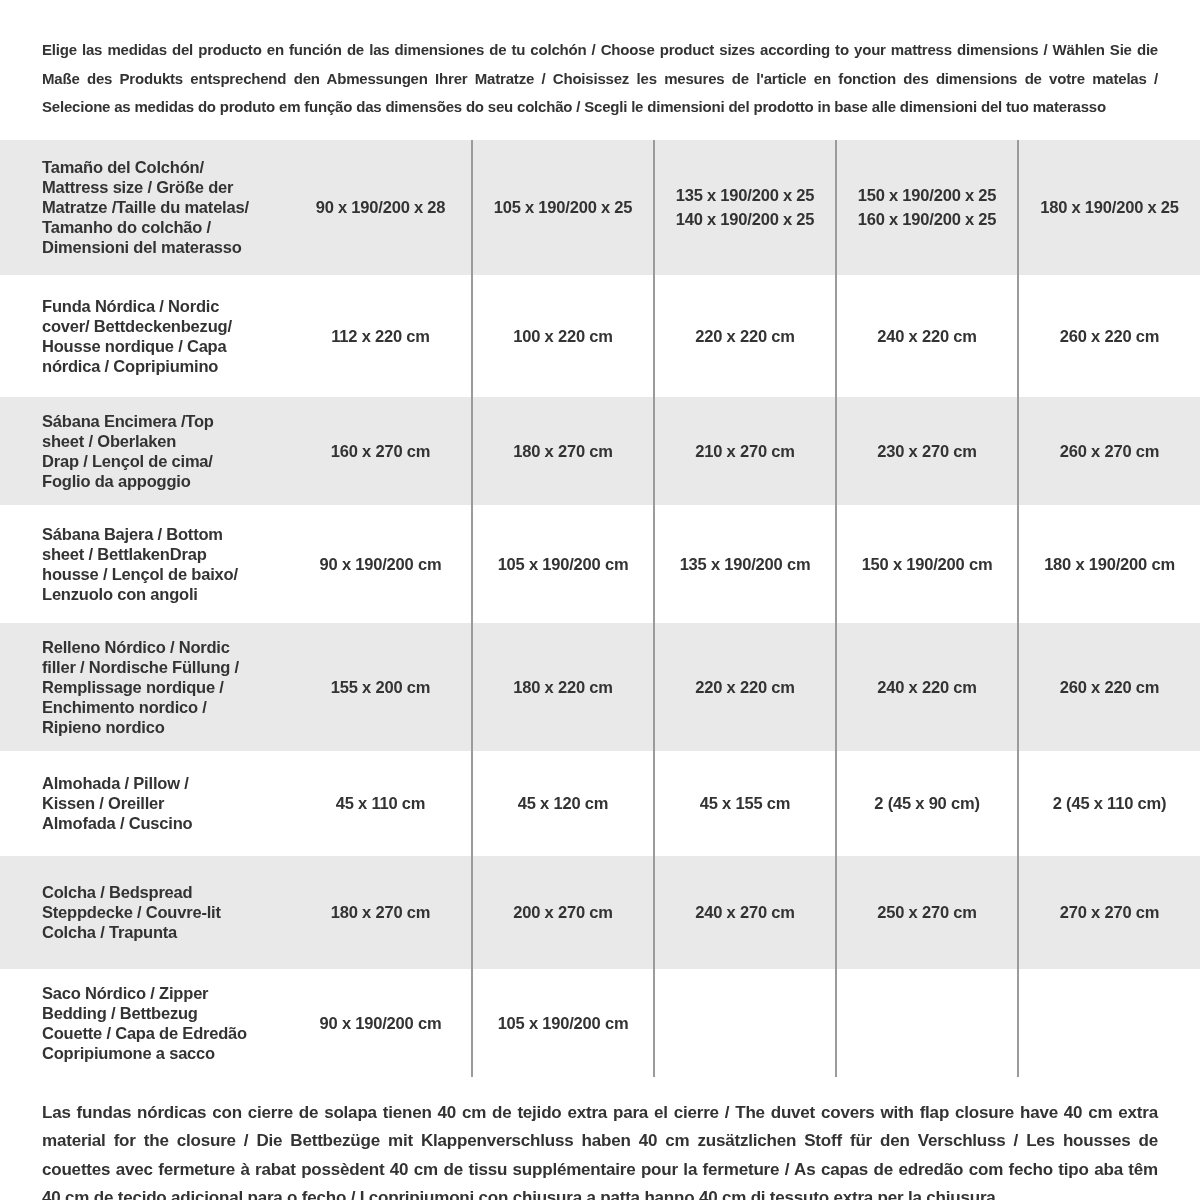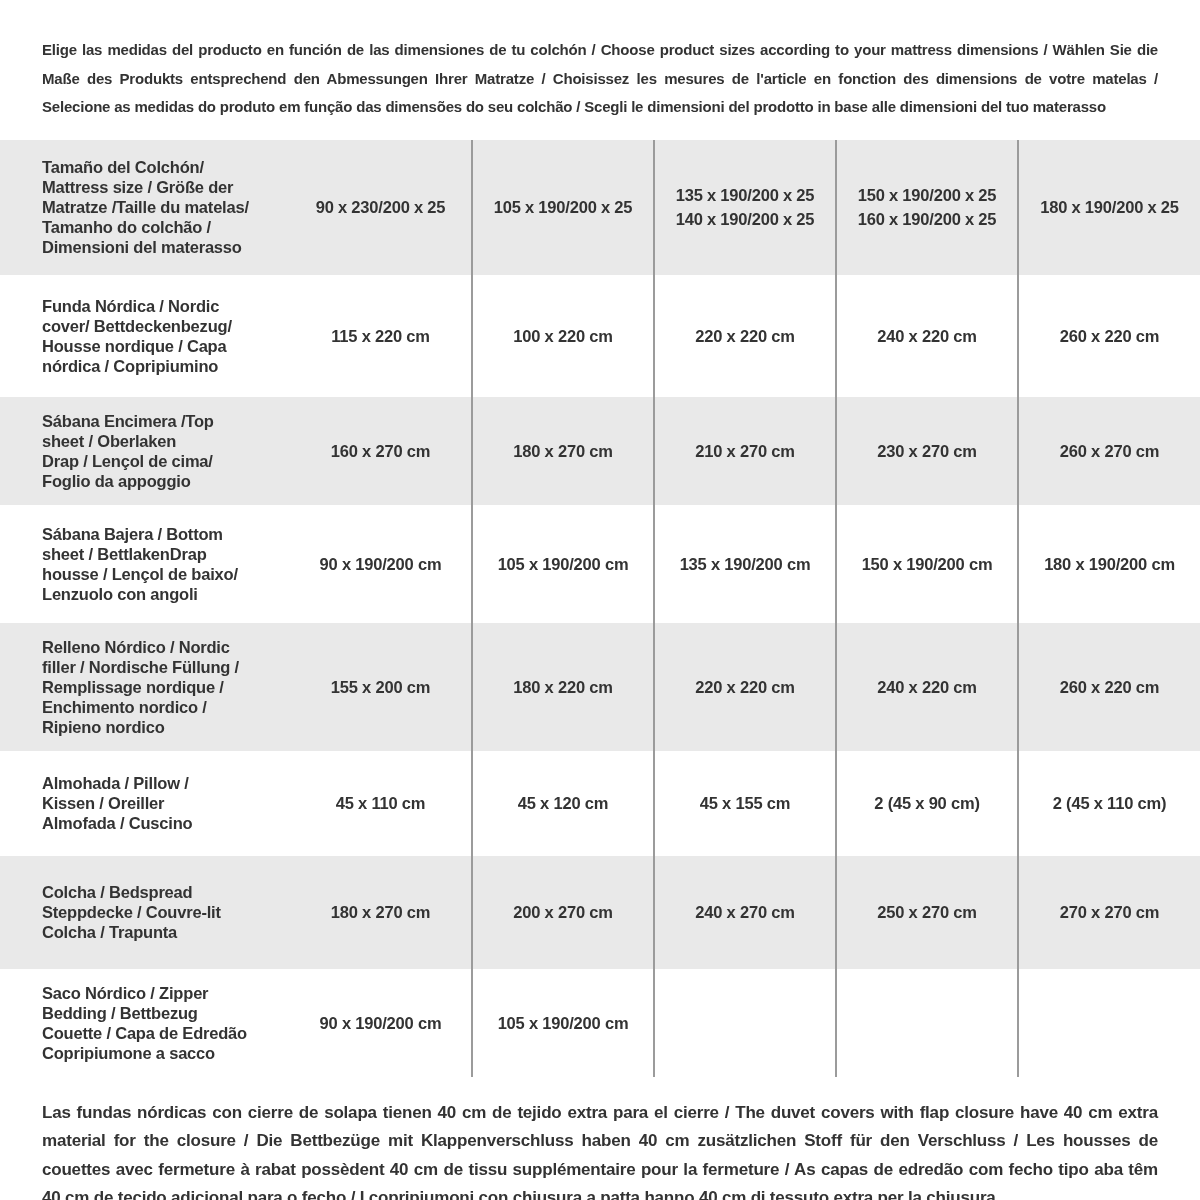--- a/index.html
+++ b/index.html
@@ -78,36 +78,36 @@
       <col class="c-data">
       <col class="c-data">
   </colgroup>
   <thead>
     <tr class="r-header shaded">
       <td class="label-cell">Tamaño del Colchón/
 Mattress size / Größe der
 Matratze /Taille du matelas/
 Tamanho do colchão /
 Dimensioni del materasso</td>
-      <td class="val-cell">90 x 230/200 x 25</td>
+      <td class="val-cell">90 x 190/200 x 28</td>
       <td class="val-cell">105 x 190/200 x 25</td>
       <td class="val-cell">135 x 190/200 x 25
 140 x 190/200 x 25</td>
       <td class="val-cell">150 x 190/200 x 25
 160 x 190/200 x 25</td>
       <td class="val-cell">180 x 190/200 x 25</td>
     </tr>
   </thead>
   <tbody>
       <tr class="r-1">
     <td class="label-cell">Funda Nórdica /  Nordic
 cover/ Bettdeckenbezug/
 Housse nordique  / Capa
 nórdica / Copripiumino</td>
-    <td class="val-cell">115 x 220 cm</td>
+    <td class="val-cell">112 x 220 cm</td>
     <td class="val-cell">100 x 220 cm</td>
     <td class="val-cell">220 x 220 cm</td>
     <td class="val-cell">240 x 220 cm</td>
     <td class="val-cell">260 x 220 cm</td>
   </tr>
       <tr class="r-2 shaded">
     <td class="label-cell">Sábana Encimera /Top
 sheet / Oberlaken
 Drap / Lençol de cima/
 Foglio da appoggio</td>

